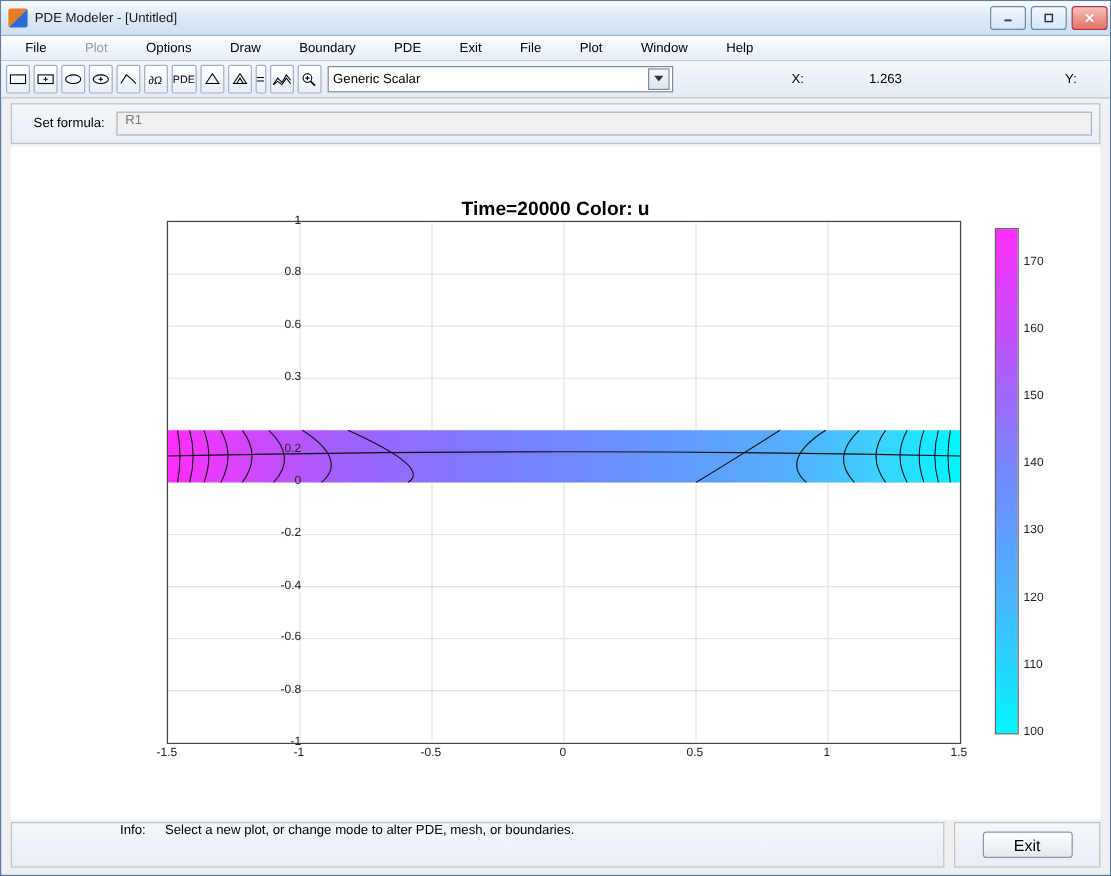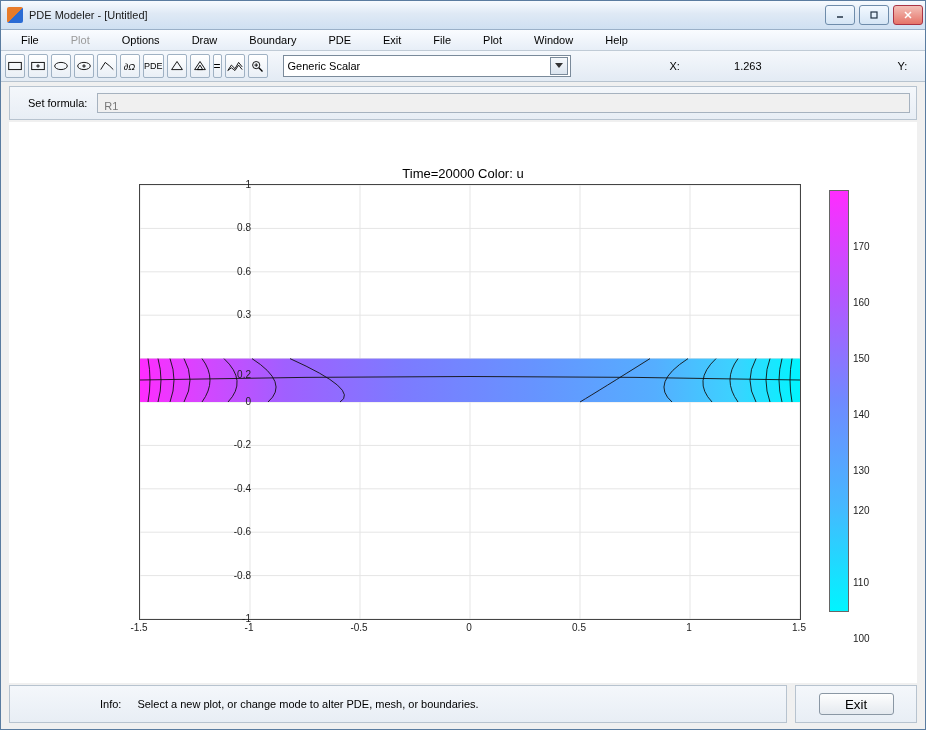--- a/index.html
+++ b/index.html
@@ -15,42 +15,42 @@
   .win-btn.close{background:linear-gradient(#f3c0b8,#e57368);border-color:#a34;}
   .win-btn svg{width:10px;height:10px;}
   
   .menubar{height:20px;background:linear-gradient(#fafcff,#e7eef7);border-bottom:1px solid #c0cbd6;display:flex;align-items:center;padding-left:10px;gap:12px;}
   .menubar span{padding:2px 10px;cursor:default;}
   .menubar span.disabled{color:#9a9a9a;}
   
   .toolbar{height:30px;background:linear-gradient(#f5f8fc,#e3ebf4);border-bottom:1px solid #b7c3cf;display:flex;align-items:center;padding:0 4px;gap:3px;}
   .tbtn{width:28px;height:22px;border:1px solid #9fb1c3;background:linear-gradient(#ffffff,#e9eff6);display:flex;align-items:center;justify-content:center;border-radius:2px;}
   .tbtn svg{width:18px;height:14px;}
-  .toolbar .select{flex:0 0 280px;height:20px;border:1px solid #7a8a9a;background:#fff;display:flex;align-items:center;justify-content:space-between;padding:0 2px 0 4px;margin-left:12px;}
+  .toolbar .select{flex:0 0 280px;height:20px;border:1px solid #7a8a9a;background:#fff;display:flex;align-items:center;justify-content:space-between;padding:0 2px 0 4px;margin-left:2px;}
   .toolbar .select .arrow{width:16px;height:16px;border:1px solid #7a8a9a;background:linear-gradient(#f6f9fc,#dbe4ee);display:flex;align-items:center;justify-content:center;}
   .coords{margin-left:auto;display:flex;gap:40px;padding-right:30px;color:#000;}
   .coords span{min-width:60px;margin-left:48px;}
   
   .formula-row{margin:4px 8px 0 8px;border:1px solid #b7c3cf;background:linear-gradient(#f4f7fb,#e8eef5);padding:4px 6px;display:flex;align-items:center;gap:10px;height:24px;}
   .formula-row label{padding-left:12px;text-align:center;}
-  .formula-row .field{flex:1;height:18px;border:1px solid #a6b2bf;background:#f0f0f0;color:#777;padding:0 6px;display:flex;align-items:flex-end;}
+  .formula-row .field{flex:1;height:18px;border:1px solid #a6b2bf;background:#f0f0f0;color:#777;padding:0 6px;display:flex;align-items:flex-start;}
   
   .canvas{flex:1;background:#fff;margin:2px 8px;position:relative;}
-  .plot-title{position:absolute;left:0;right:0;top:44px;text-align:center;font-weight:normal;font-size:13px;}
+  .plot-title{position:absolute;left:0;right:0;top:44px;text-align:center;font-weight:bold;font-size:16px;}
   .axes{position:absolute;left:130px;top:62px;width:660px;height:434px;border:1px solid #444;background:#fff;}
   .grid line{stroke:#e5e5e5;stroke-width:1;}
   .axes svg{position:absolute;left:0;top:0;}
   .tick{position:absolute;font-size:10px;color:#222;}
   .y-ticks .tick{right:666px;transform:translateY(-50%);} 
   .x-ticks .tick{top:500px;transform:translateX(-50%);} 
   .colorbar{position:absolute;left:820px;top:68px;width:18px;height:420px;background:linear-gradient(to top,#00f5ff 0%, #46b8ff 25%, #6f8aff 50%, #b556ff 75%, #ff2cff 100%);border:1px solid #666;}
-  .cb-ticks .tick{left:844px;transform:translateY(-50%);margin-top:28px;} 
+  .cb-ticks .tick{left:844px;transform:translateY(-50%);} 
   
   .bottom{height:38px;margin:0 8px 6px 8px;display:flex;gap:8px;align-items:stretch;}
-  .info-box{flex:1;border:1px solid #b7c3cf;background:linear-gradient(#f4f7fb,#e8eef5);display:flex;align-items:center;padding-left:90px;gap:16px;}
+  .info-box{flex:1;border:1px solid #b7c3cf;background:linear-gradient(#f4f7fb,#e8eef5);display:flex;align-items:flex-start;padding-left:90px;gap:16px;}
   .exit-box{width:120px;border:1px solid #b7c3cf;background:linear-gradient(#f4f7fb,#e8eef5);display:flex;align-items:center;justify-content:center;}
   .exit-btn{width:75px;height:22px;border:1px solid #8a97a4;border-radius:3px;background:linear-gradient(#fefefe,#e4e9ef);}
 </style>
 </head>
 <body>
 
 <div class="window">
 
   <div class="titlebar">
     <span class="app-icon"></span>
@@ -261,21 +261,21 @@
       <div class="tick" style="left:460px">0</div>
       <div class="tick" style="left:570px">0.5</div>
       <div class="tick" style="left:680px">1</div>
       <div class="tick" style="left:790px">1.5</div>
     </div>
 
     <div class="colorbar"></div>
     <div class="cb-ticks">
       <div class="tick" style="top:488px">100</div>
       <div class="tick" style="top:432px">110</div>
-      <div class="tick" style="top:360px">120</div>
+      <div class="tick" style="top:376px">120</div>
       <div class="tick" style="top:320px">130</div>
       <div class="tick" style="top:264px">140</div>
       <div class="tick" style="top:208px">150</div>
       <div class="tick" style="top:152px">160</div>
       <div class="tick" style="top:96px">170</div>
     </div>
   </div>
 
   <div class="bottom">
     <div class="info-box">

